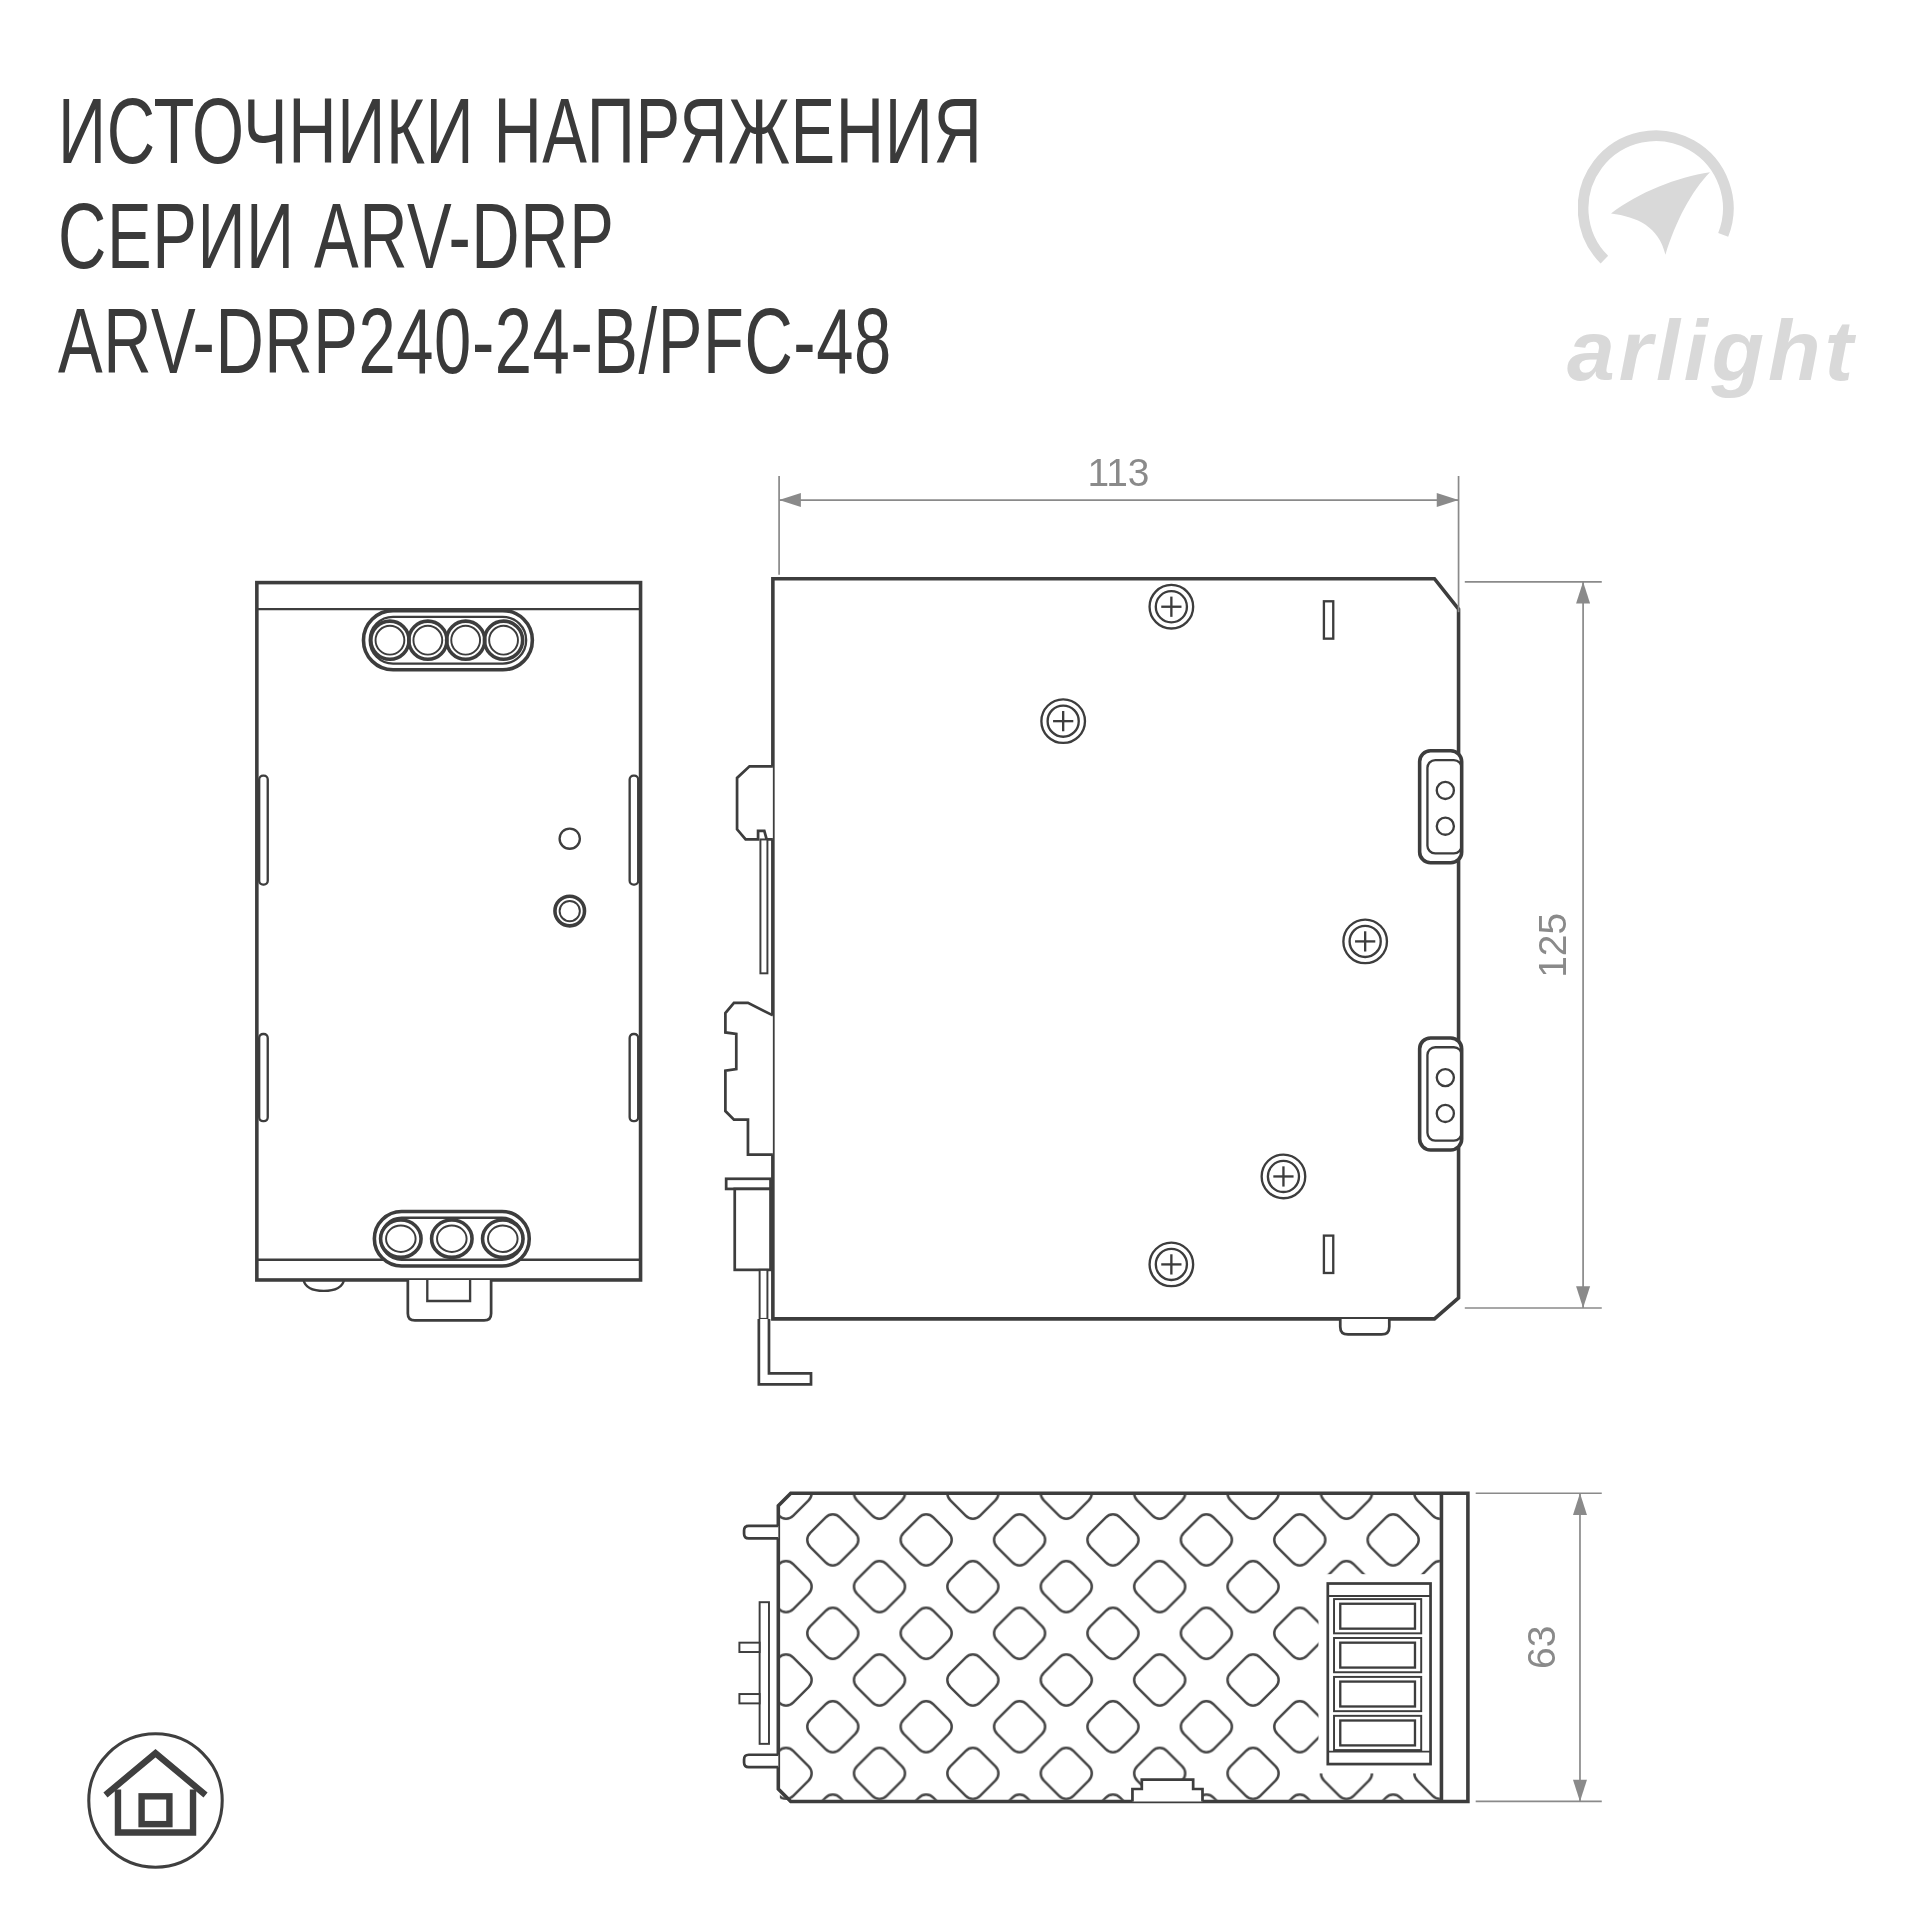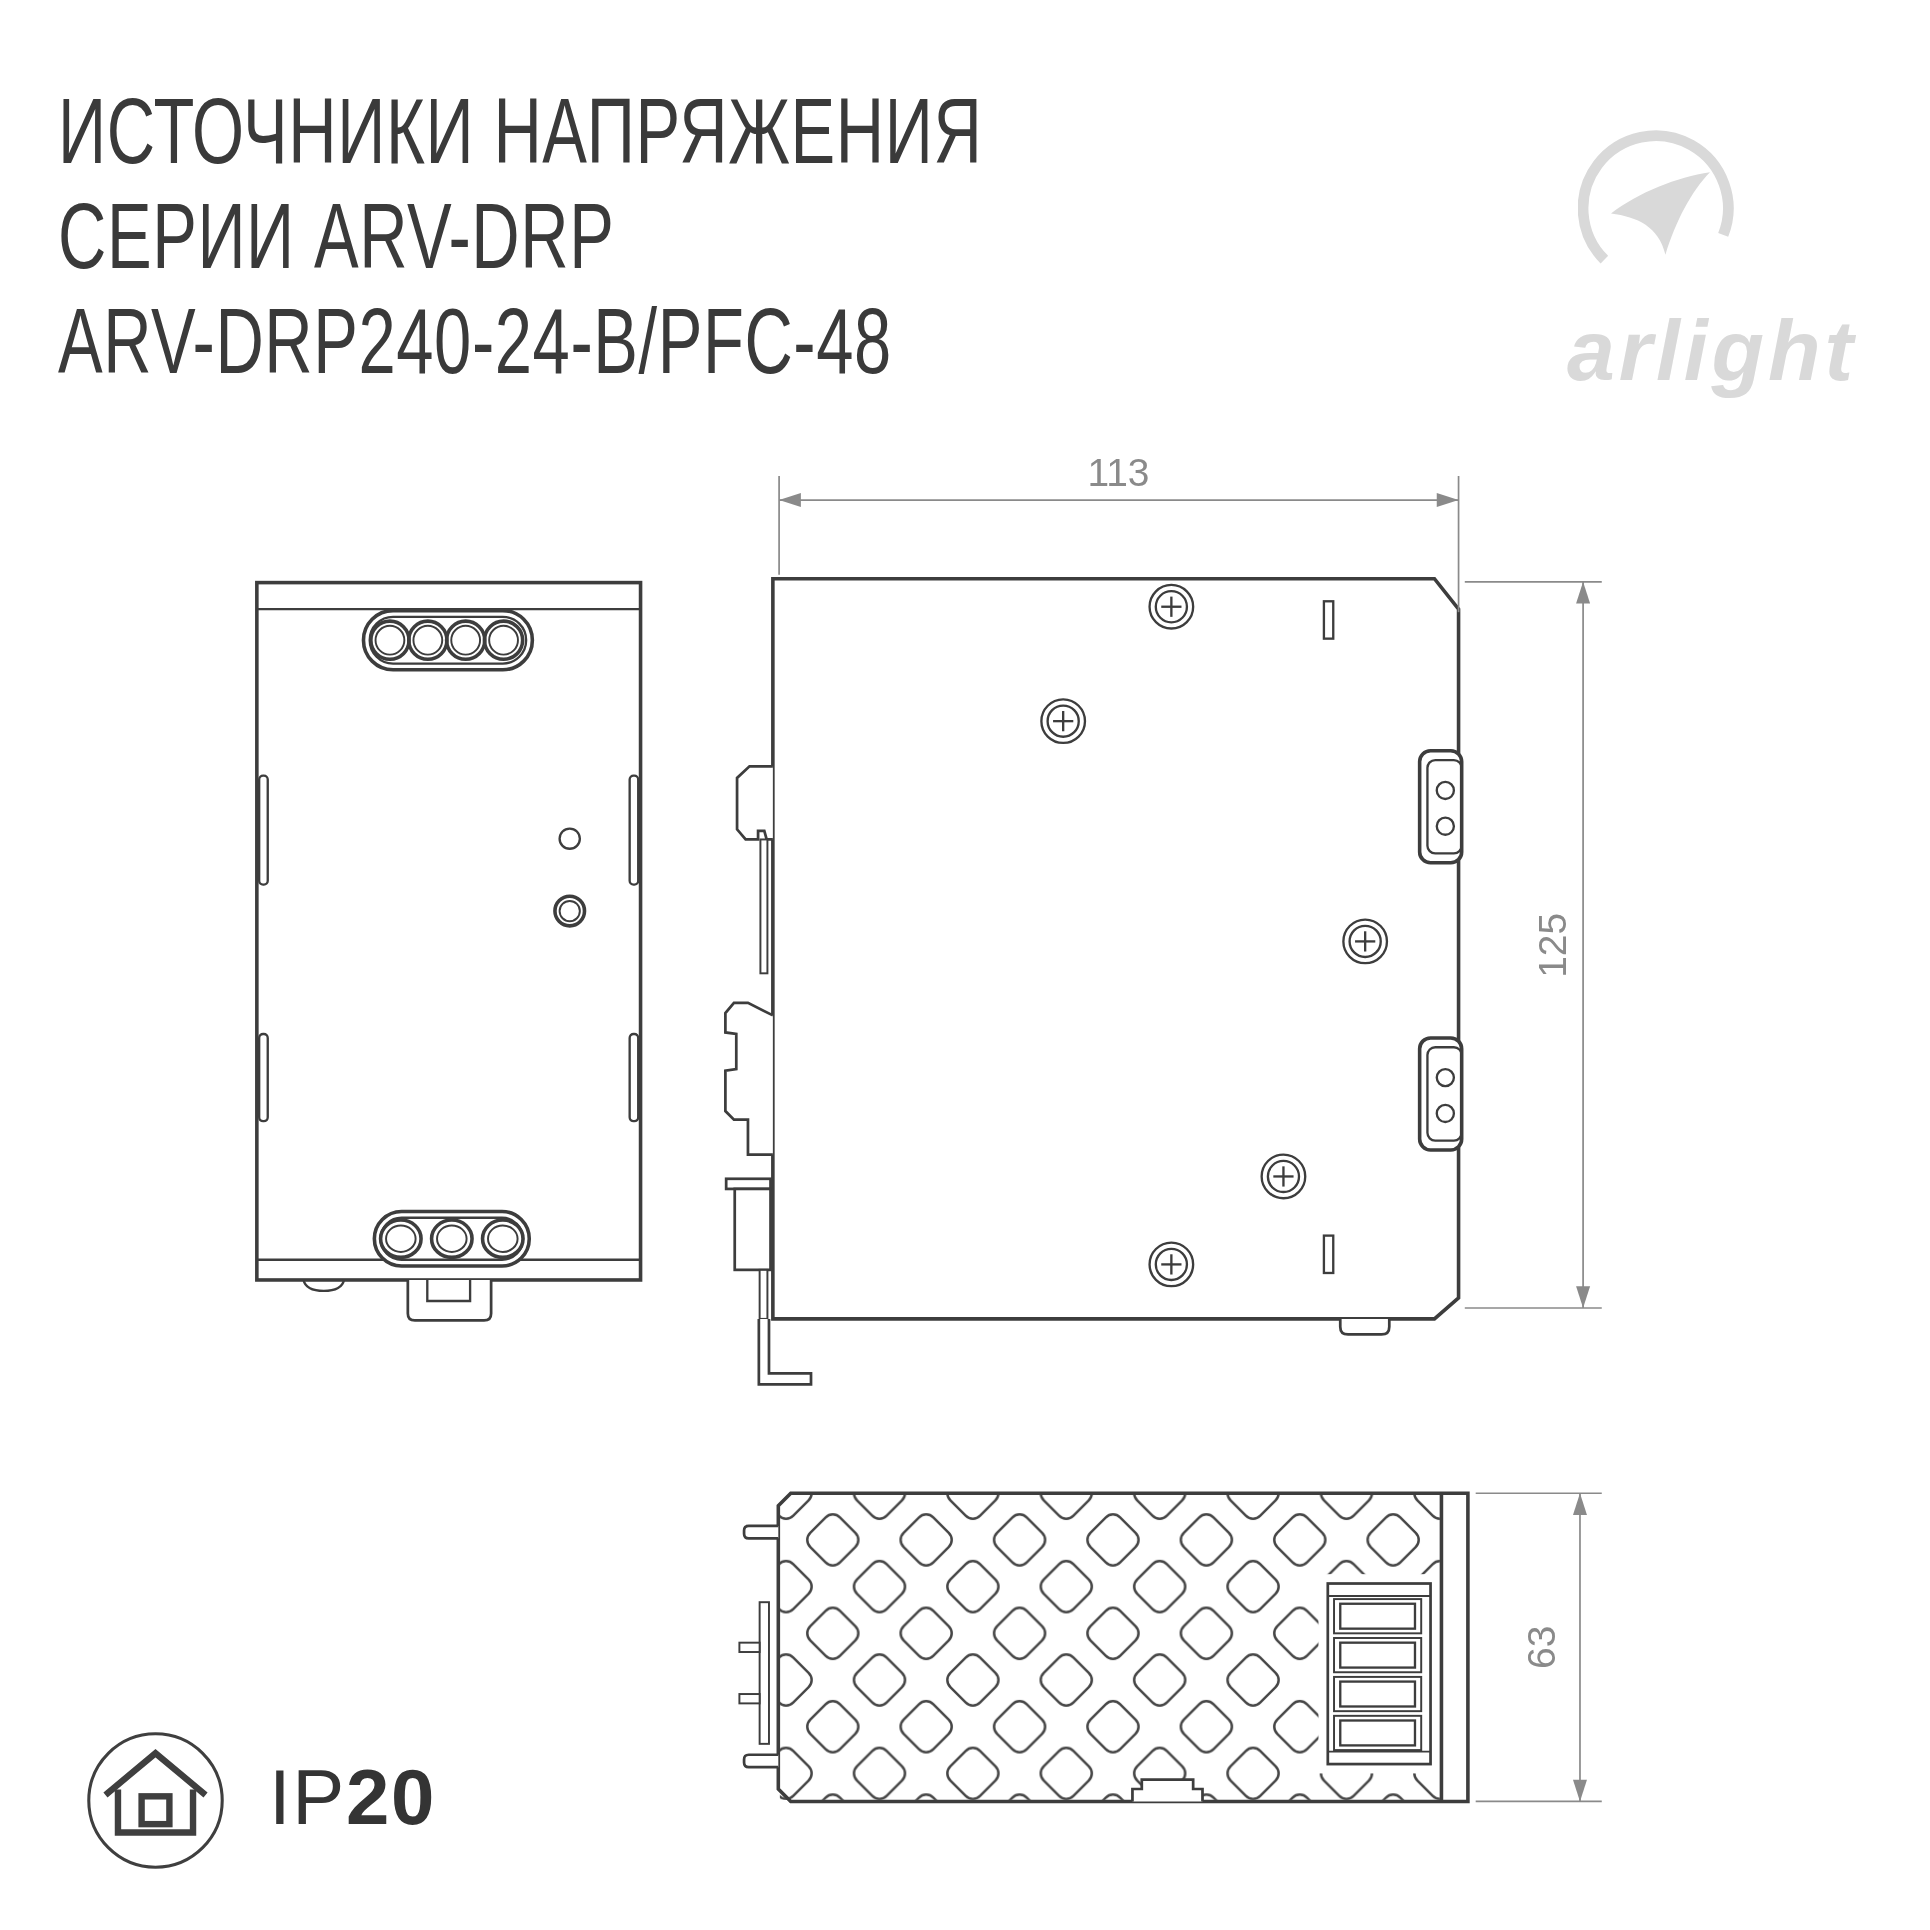--- a/index.html
+++ b/index.html
@@ -239,16 +239,15 @@
       <text class="dim" x="1998" y="2078" text-anchor="middle" transform="rotate(-90 1998 2078)">63</text>
     </g>
   </svg>
 
   <svg class="ip-icon" viewBox="0 0 100 100">
     <circle cx="50" cy="50" r="48" fill="none" stroke="#3f3f3f" stroke-width="2.2"></circle>
     <path d="M14,46 L50,16 L86,46" fill="none" stroke="#3f3f3f" stroke-width="4.6"></path>
     <path d="M23,42 L23,73 L77,73 L77,42" fill="none" stroke="#3f3f3f" stroke-width="4.6"></path>
     <rect x="40" y="47" width="20" height="20" fill="none" stroke="#3f3f3f" stroke-width="4.6"></rect>
   </svg>
-  <div class="ip-text"><span class="light">IP</span><span class="bold">20</span></div>
 
 </div>
 
 
 </body></html>

